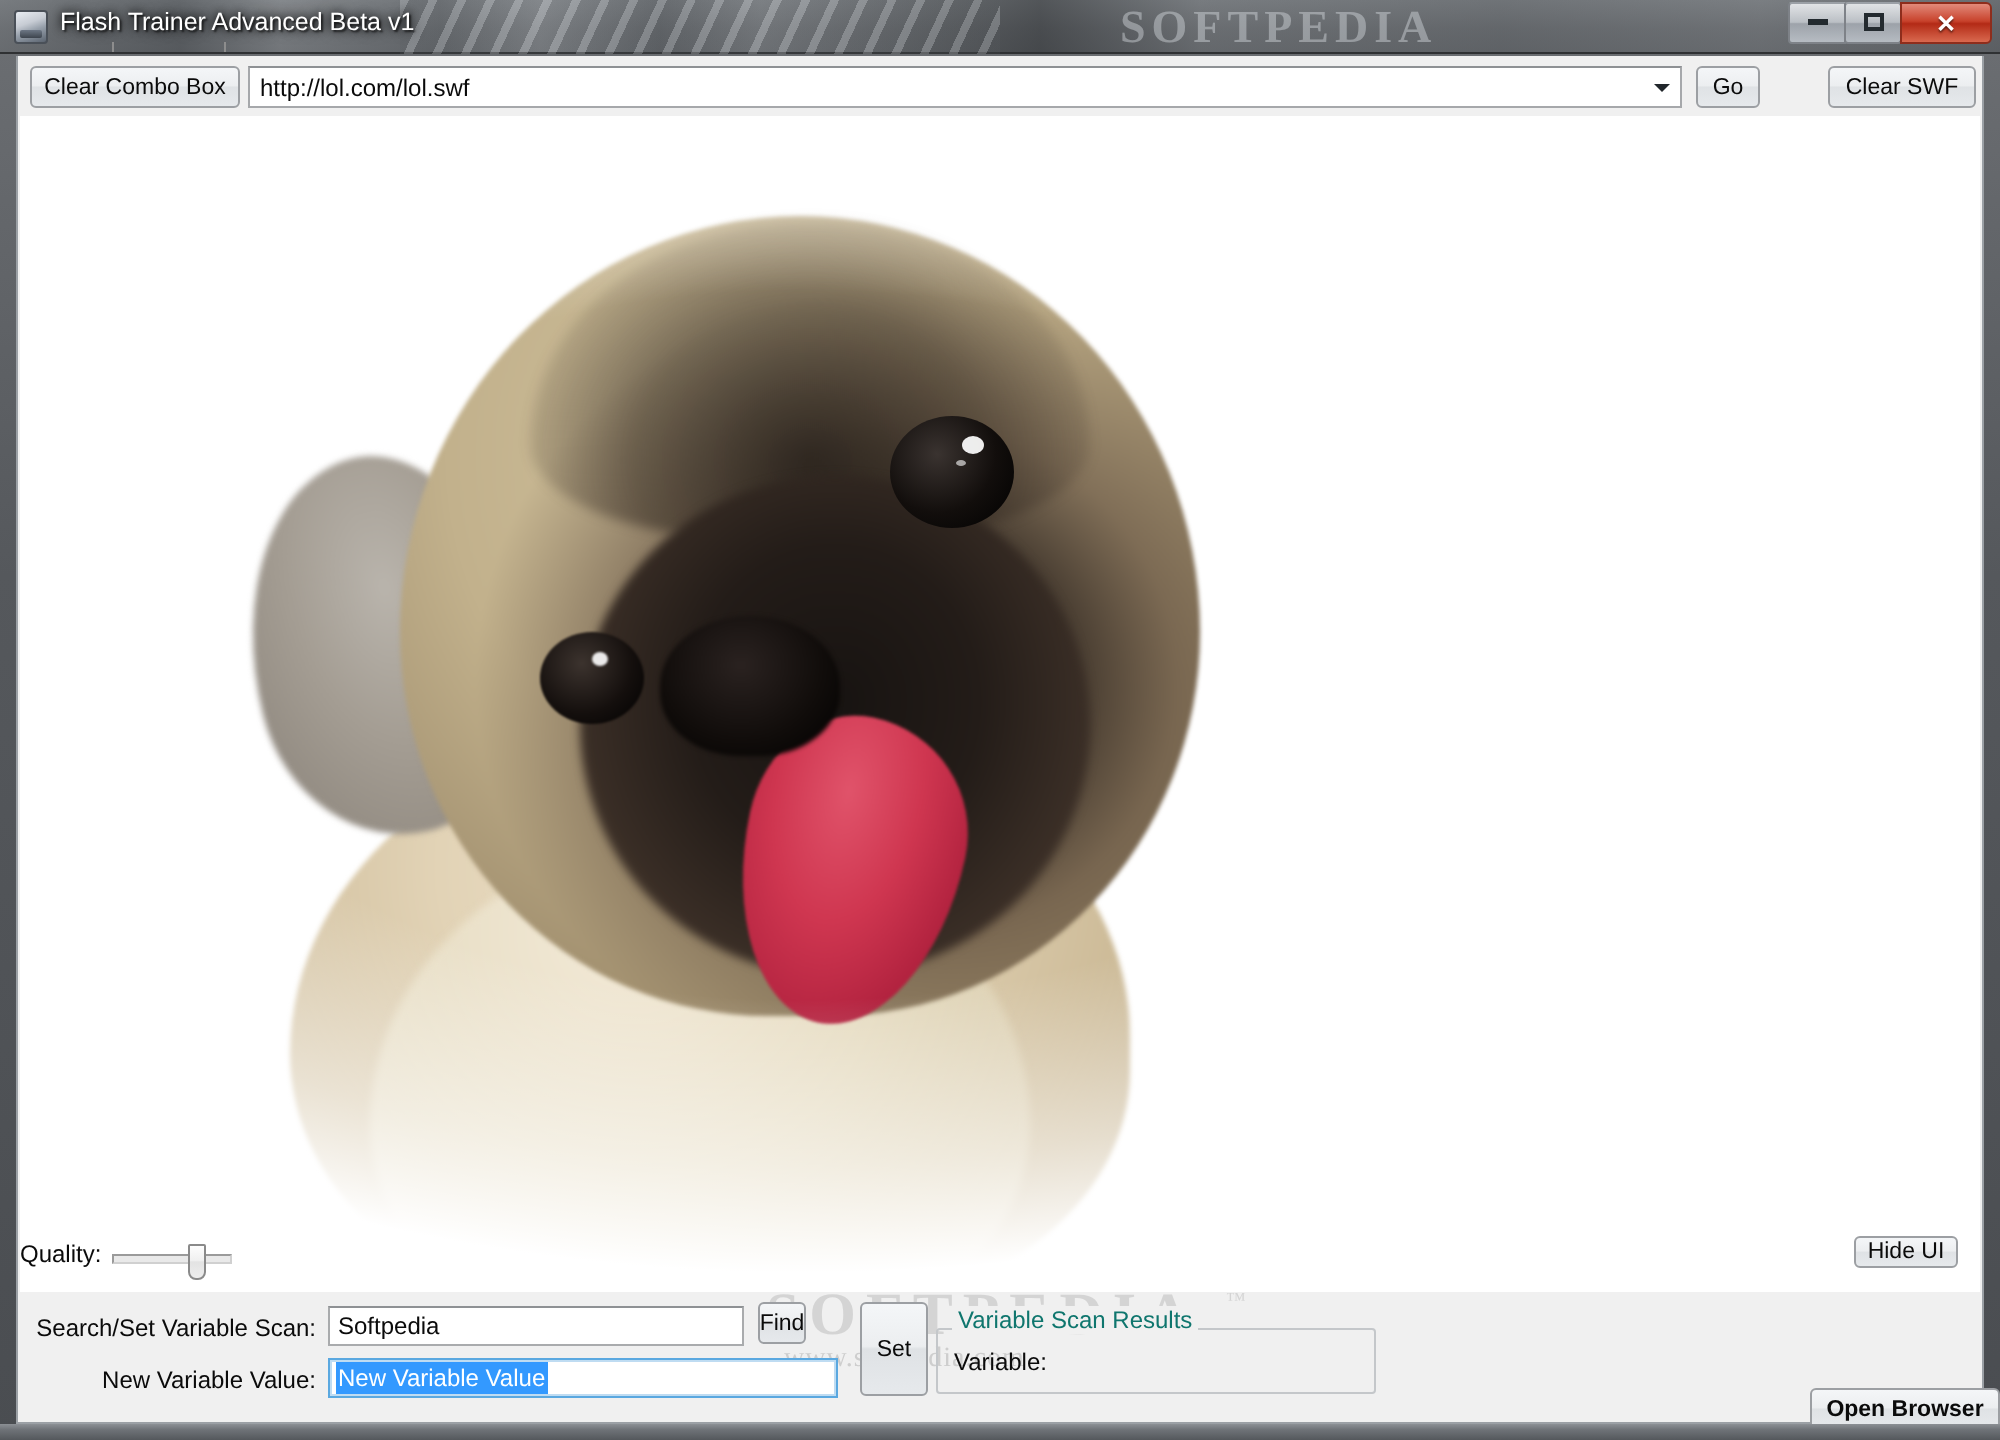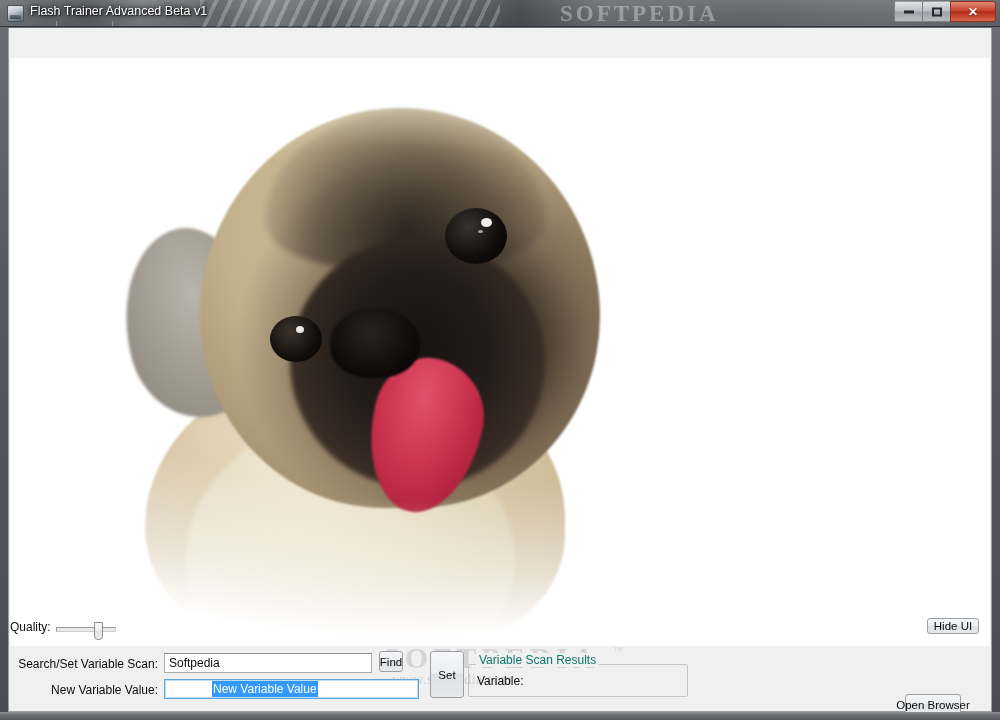--- a/index.html
+++ b/index.html
@@ -369,21 +369,20 @@
   #in-newval {
     left: 164px; top: 679px; width: 255px; height: 20px;
     border: 1px solid #5aa8e0;
     box-shadow: inset 0 0 0 1px #bfdcf2;
     padding: 2px 3px;
   }
   .selected-text {
     background: #3399ff;
     color: #ffffff;
     padding: 1px 1px;
-    margin-left: 44px;
   }
 
   #find-btn { left: 379px; top: 651px; width: 24px; height: 21px; position: absolute; }
   #set-btn  { left: 430px; top: 651px; width: 34px; height: 47px; position: absolute; }
 
   
   #groupbox {
     position: absolute;
     left: 468px; top: 664px;
     width: 220px; height: 33px;
@@ -400,21 +399,21 @@
     color: #0f766e;
     white-space: nowrap;
   }
   #group-item {
     position: absolute;
     left: 477px; top: 674px;
     font-size: 12px; color: #0b0b0b;
     white-space: nowrap;
   }
 
-  #open-browser { left: 905px; top: 694px; width: 56px; height: 21px; position: absolute; }
+  #open-browser { left: 905px; top: 694px; width: 95px; height: 21px; position: absolute; font-weight: bold; }
 
   
   #bot-shadow {
     position: absolute; left: 0; bottom: 0; width: 1000px; height: 8px;
     background: linear-gradient(180deg,#8c9095 0%,#6f7378 35%,#54585c 100%);
   }
 </style>
 </head>
 <body>
 
@@ -434,20 +433,31 @@
         <span class="gl"><span class="max-glyph"></span></span>
       </div>
       <div class="wbtn close">
         <span class="gl">✕</span>
       </div>
     </div>
   </div>
 
   <div id="client">
 
+    <div id="toolbar">
+      <div class="w7btn" id="clear-combo">Clear Combo Box</div>
+
+      <div id="combo">
+        <div id="combo-text">http://lol.com/lol.swf</div>
+        <div id="combo-arrow"></div>
+      </div>
+
+      <div class="w7btn" id="go-btn">Go</div>
+      <div class="w7btn" id="clear-swf">Clear SWF</div>
+    </div>
 
     <div id="stage">
       <div id="pug-wrap">
         <div class="pug" id="pug-body"></div>
         <div class="pug" id="pug-chest"></div>
         <div class="pug" id="pug-ear-l"></div>
         <div class="pug" id="pug-head"></div>
         <div class="pug" id="pug-crown"></div>
         <div class="pug" id="pug-mask"></div>
         <div class="pug" id="pug-tongue"></div>

